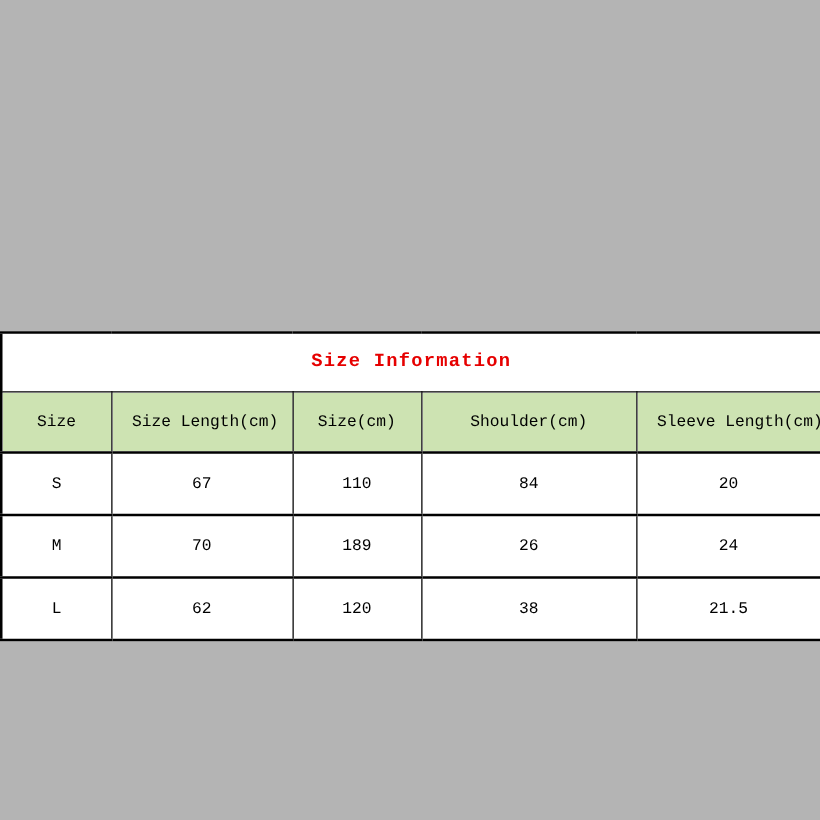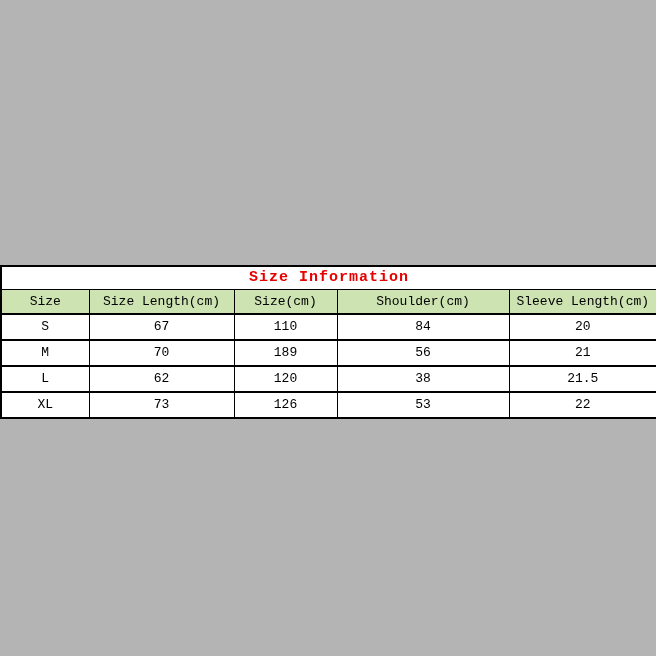--- a/index.html
+++ b/index.html
@@ -30,21 +30,21 @@
     table-layout: fixed;
     background: var(--table-bg);
     color: #000;
   }
   table.size-table { border: 2px solid var(--border-black); }
   .size-table td, .size-table th {
     border-left: 1px solid var(--border-black);
     border-right: 1px solid var(--border-black);
     border-top: 2px solid var(--border-black);
     border-bottom: 2px solid var(--border-black);
-    padding: 4px;
+    padding: 16px;
     text-align: center;
     vertical-align: middle;
     font-size: 13px;
     font-weight: normal;
     height: 16px;
     line-height: 16px;
     white-space: nowrap;
     overflow: hidden;
   }
   .title-row td {
@@ -97,32 +97,25 @@
         <td>S</td>
         <td>67</td>
         <td>110</td>
         <td>84</td>
         <td>20</td>
       </tr>
       <tr class="data-row">
         <td>M</td>
         <td>70</td>
         <td>189</td>
-        <td>56</td>
-        <td>21</td>
+        <td>26</td>
+        <td>24</td>
       </tr>
       <tr class="data-row">
         <td>L</td>
         <td>62</td>
         <td>120</td>
         <td>38</td>
         <td>21.5</td>
       </tr>
-      <tr class="data-row">
-        <td>XL</td>
-        <td>73</td>
-        <td>126</td>
-        <td>53</td>
-        <td>22</td>
-      </tr>
     </tbody>
   </table>
 </div>
 
 </body></html>

